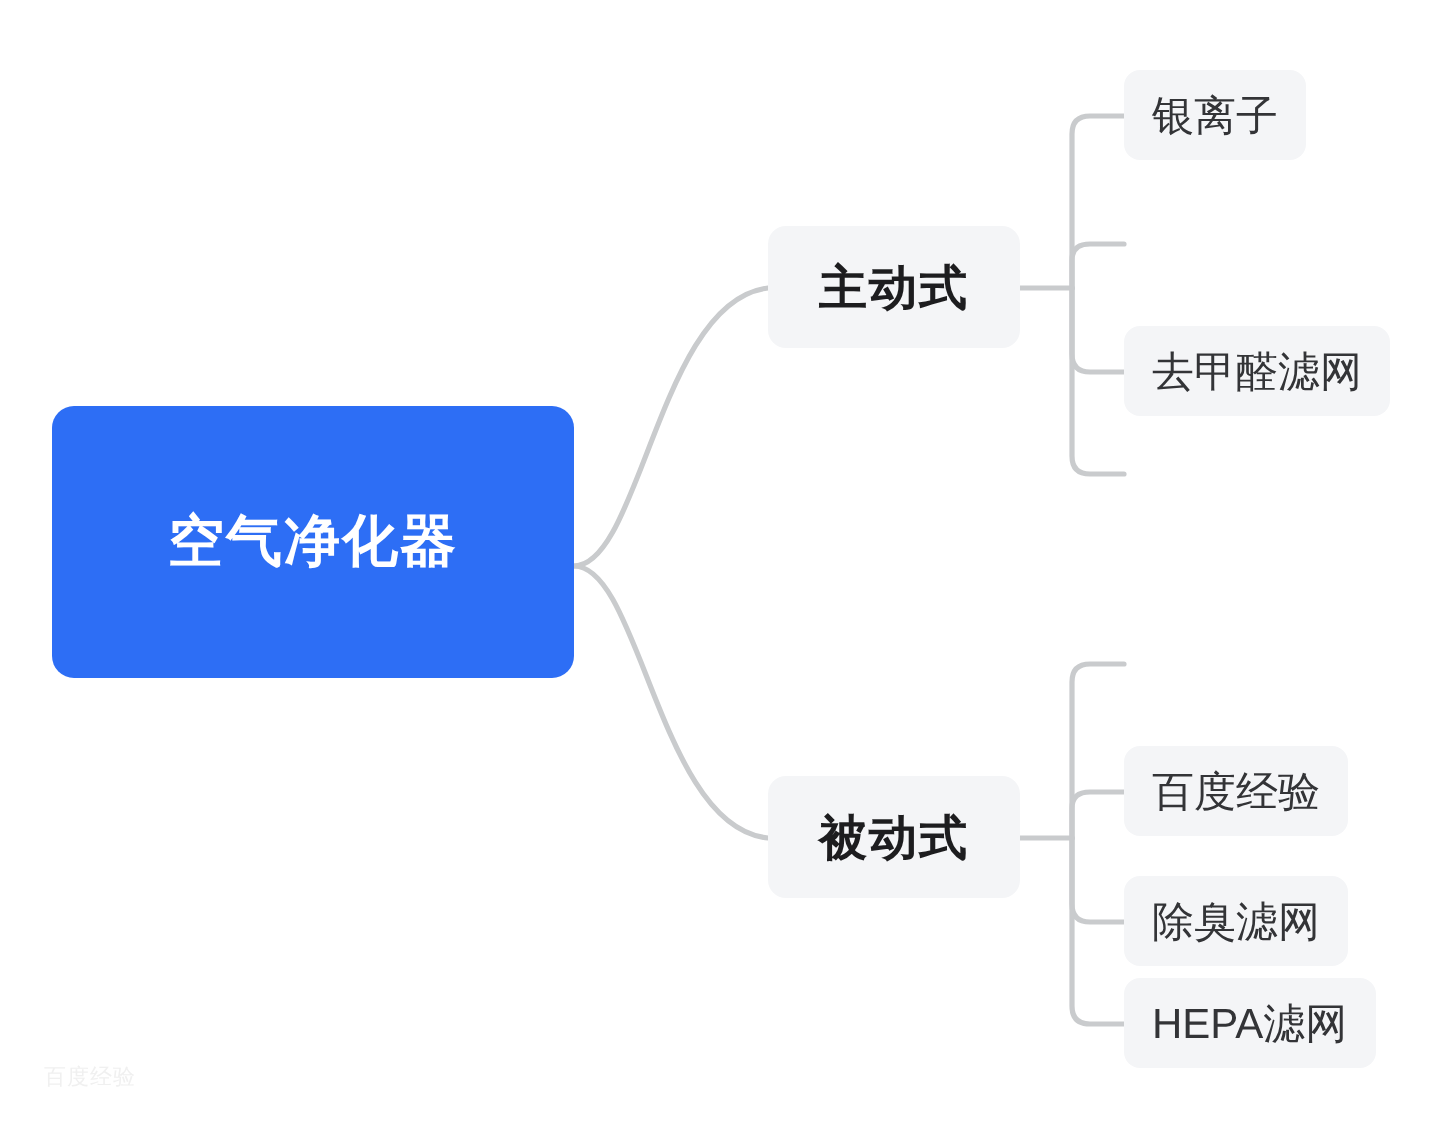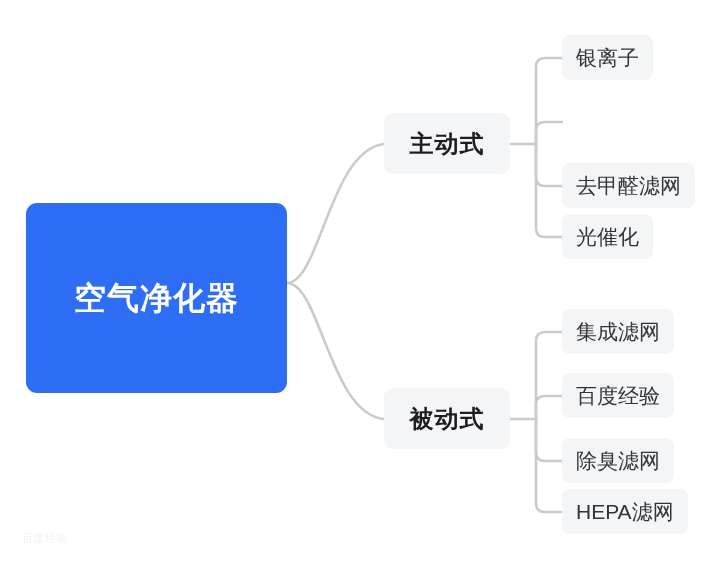--- a/index.html
+++ b/index.html
@@ -40,25 +40,25 @@
     justify-content: center;
     text-align: center;
     white-space: nowrap;
   }
 
   
   .node-root {
     left: 26px;
     top: 203px;
     width: 261px;
-    height: 190px;
+    height: 136px;
     background: #2d6ef5;
     border-radius: 11px;
     color: #ffffff;
-    font-size: 32px;
+    font-size: 28px;
     font-weight: bold;
     line-height: 1.32;
     letter-spacing: 1px;
     flex-direction: column;
   }
   .node-root .line { display: block; }
 
   
   .node-branch {
     width: 126px;
@@ -134,27 +134,21 @@
   <div class="node node-branch branch-passive">
     <span>被动式</span>
   </div>
 
   <div class="node node-leaf" style="top:35px;">
     <span>银离子</span>
   </div>
   <div class="node node-leaf" style="top:163px;">
     <span>去甲醛滤网</span>
   </div>
-  <div class="node node-leaf" style="top:214px;">
-    <span>光催化</span>
-  </div>
 
-  <div class="node node-leaf" style="top:309px;">
-    <span>集成滤网</span>
-  </div>
   <div class="node node-leaf" style="top:373px;">
     <span>百度经验</span>
   </div>
   <div class="node node-leaf" style="top:438px;">
     <span>除臭滤网</span>
   </div>
   <div class="node node-leaf" style="top:489px;">
     <span>HEPA滤网</span>
   </div>
 

